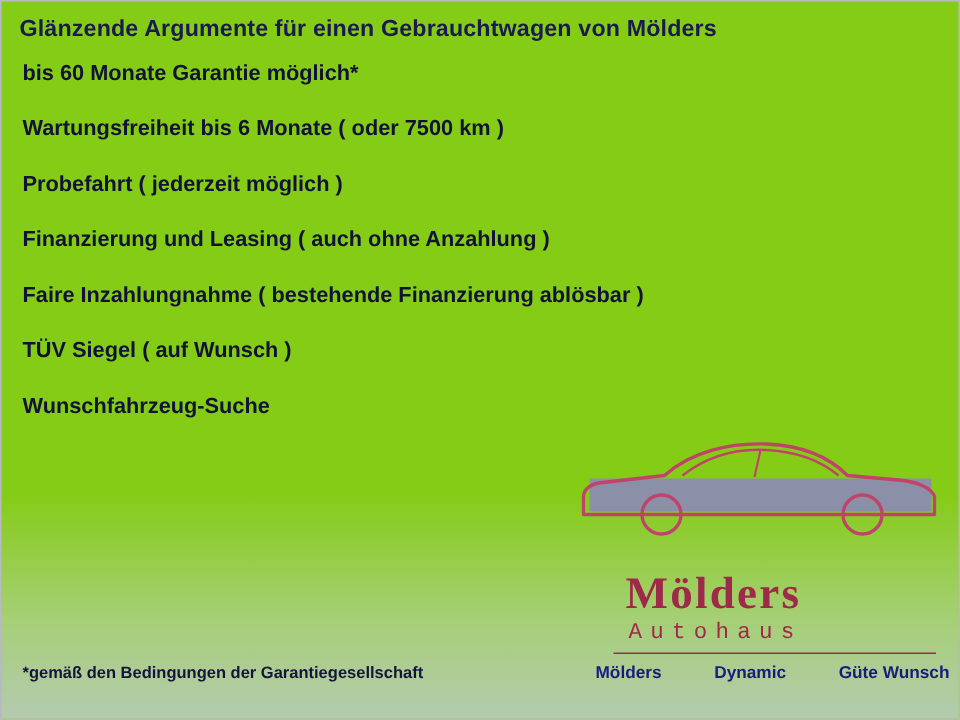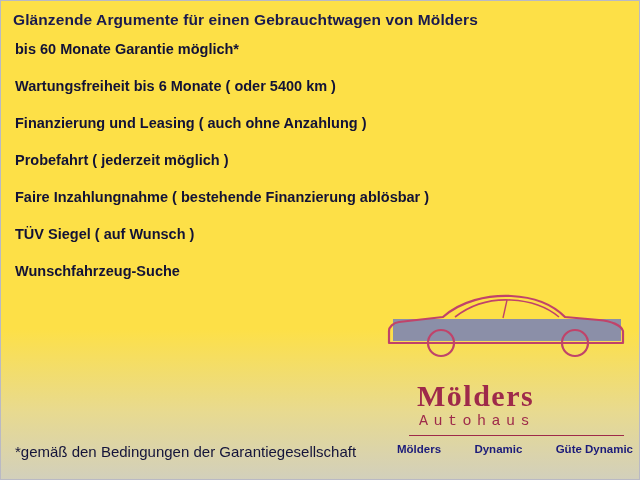--- a/index.html
+++ b/index.html
@@ -10,21 +10,21 @@
     width: 640px;
     height: 480px;
     background: #ffffff;
     font-family: "Liberation Sans", sans-serif;
     overflow: hidden;
   }
   #page {
     position: relative;
     width: 640px;
     height: 480px;
-    background: #fde047;
+    background: #84cc16;
     box-sizing: border-box;
     border: 1px solid #b9b9c4;
   }
   
   #page::after {
     content: "";
     position: absolute;
     left: 0;
     right: 0;
     bottom: 0;
@@ -59,22 +59,22 @@
     font-weight: bold;
     color: #121236;
     line-height: 16px;
     height: 37px;
     white-space: nowrap;
   }
   .footnote {
     position: absolute;
     left: 14px;
     top: 442px;
-    font-size: 15px;
-    font-weight: normal;
+    font-size: 11px;
+    font-weight: bold;
     color: #14143a;
     white-space: nowrap;
   }
   
   #logo {
     position: absolute;
     left: 382px;
     top: 286px;
     width: 248px;
     height: 186px;
@@ -132,23 +132,23 @@
 </head>
 <body>
 
 <div id="page">
   <div id="content">
 
     <div class="headline">Glänzende Argumente für einen Gebrauchtwagen von Mölders</div>
 
     <div class="bullets">
       <div class="bullet">bis 60 Monate Garantie möglich*</div>
-      <div class="bullet">Wartungsfreiheit bis 6 Monate ( oder 5400 km )</div>
+      <div class="bullet">Wartungsfreiheit bis 6 Monate ( oder 7500 km )</div>
+      <div class="bullet">Probefahrt ( jederzeit möglich )</div>
       <div class="bullet">Finanzierung und Leasing ( auch ohne Anzahlung )</div>
-      <div class="bullet">Probefahrt ( jederzeit möglich )</div>
       <div class="bullet">Faire Inzahlungnahme ( bestehende Finanzierung ablösbar )</div>
       <div class="bullet">TÜV Siegel ( auf Wunsch )</div>
       <div class="bullet">Wunschfahrzeug-Suche</div>
     </div>
 
     <div class="footnote">*gemäß den Bedingungen der Garantiegesellschaft</div>
 
     <div id="logo">
       <svg id="logo-car" viewBox="0 0 248 84">
 
@@ -166,18 +166,18 @@
         <path d="M6 56 L44 56 M72 56 L178 56 M206 56 L240 56" fill="none" stroke="#c0436a" stroke-width="1.6"></path>
       </svg>
 
       <div class="brand-main">Mölders</div>
       <div class="brand-sub">Autohaus</div>
       <div class="brand-underline"></div>
 
       <div class="taglines">
         <span>Mölders</span>
         <span>Dynamic</span>
-        <span>Güte Dynamic</span>
+        <span>Güte Wunsch</span>
       </div>
     </div>
 
   </div>
 </div>
 
 </body></html>

